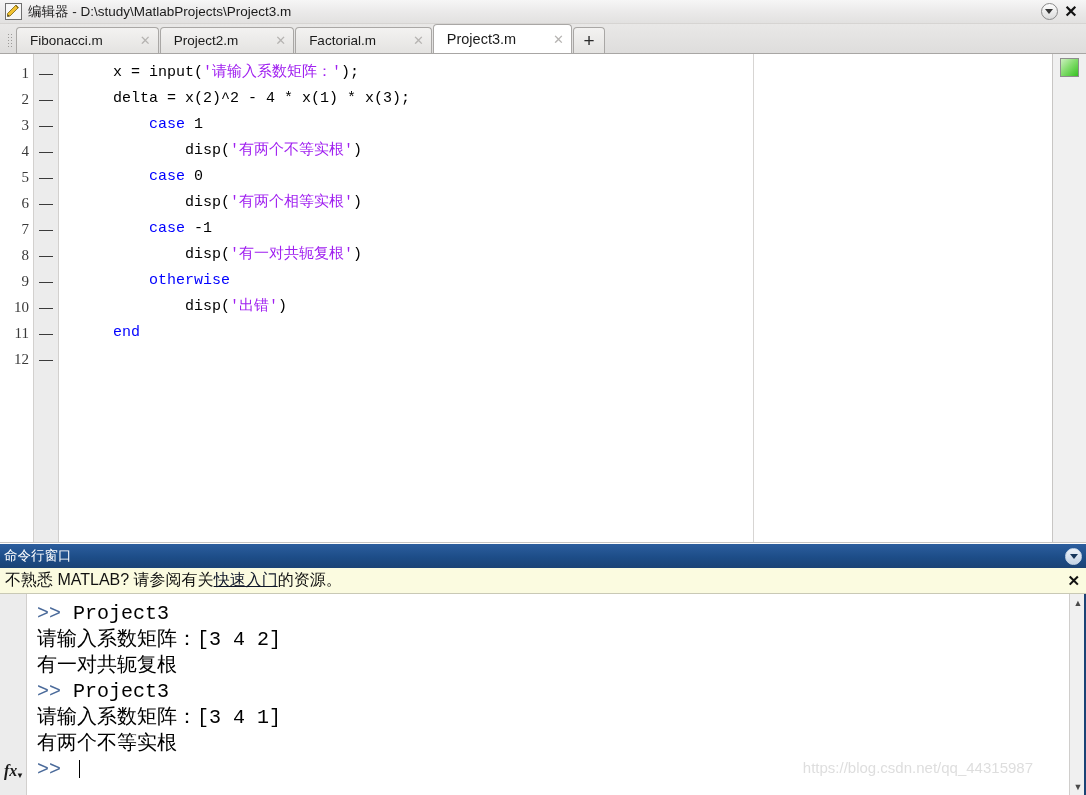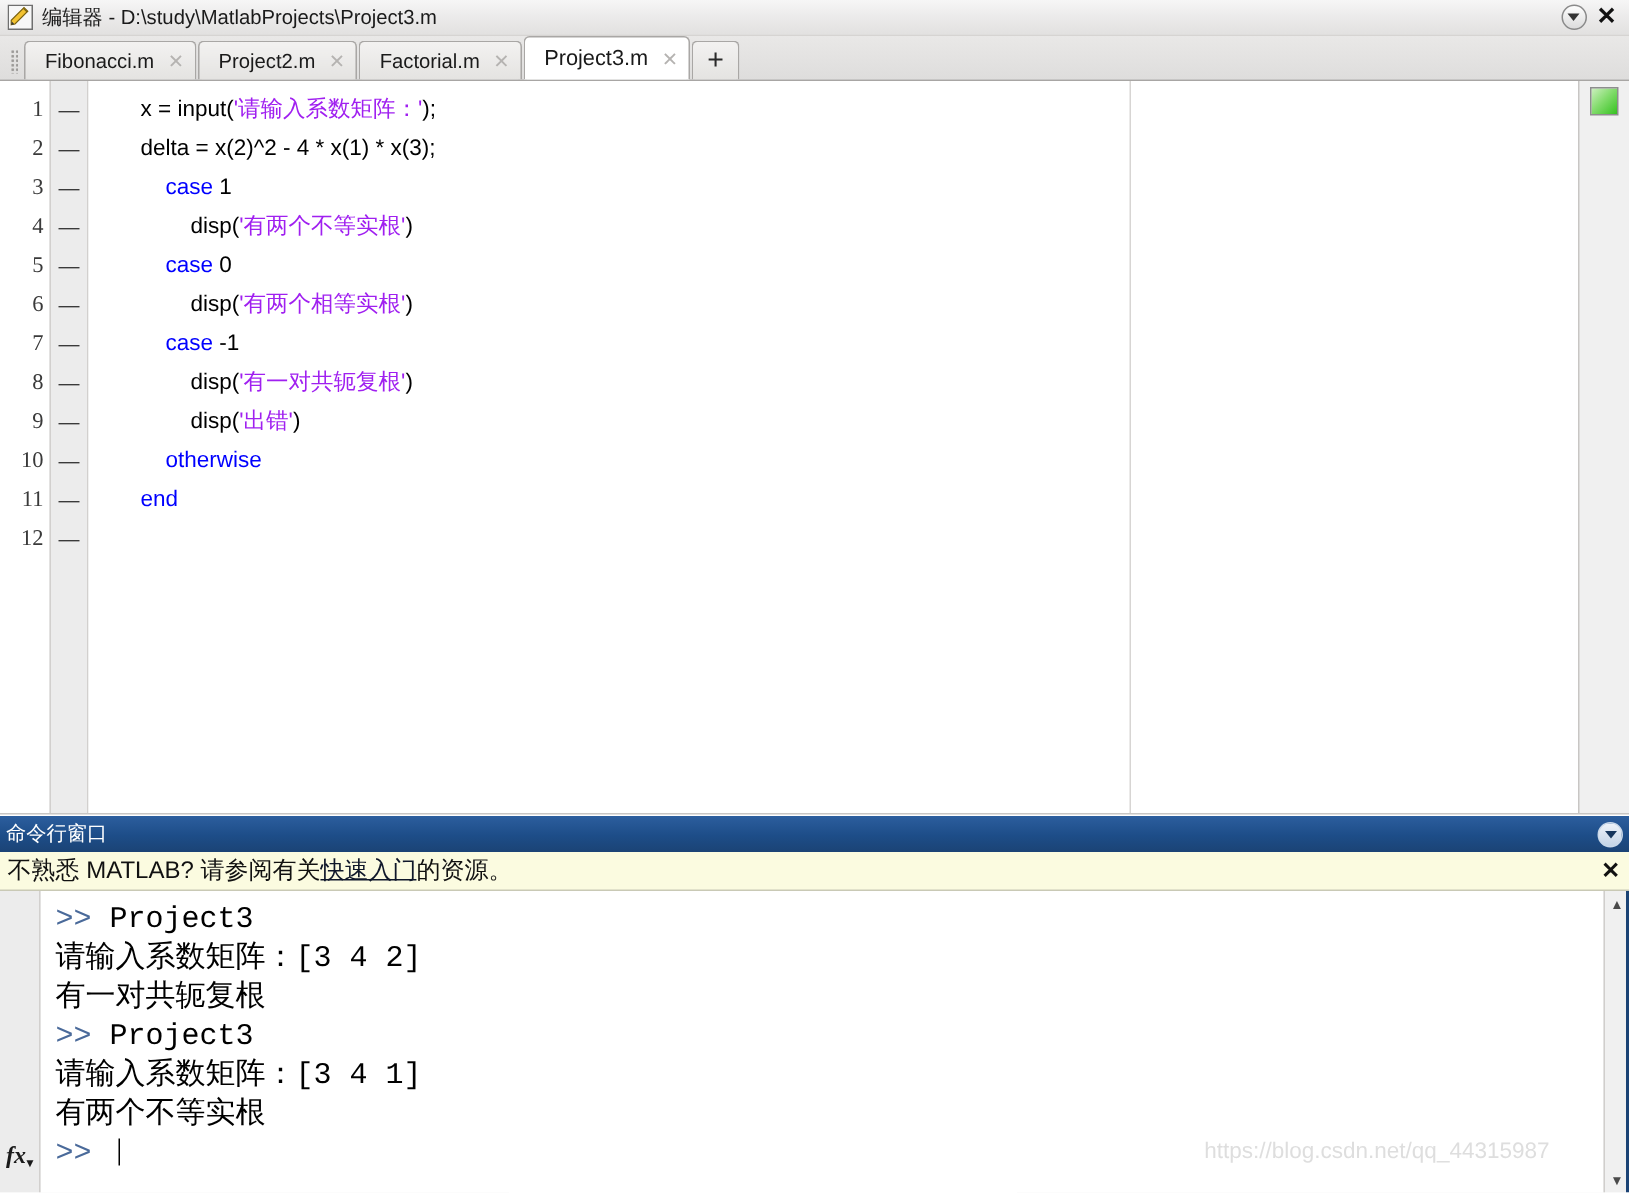--- a/index.html
+++ b/index.html
@@ -110,20 +110,21 @@
     background: linear-gradient(to bottom, #f3f2f1 0%, #e4e3e1 100%);
     border: 1px solid #a9a7a5;
     border-bottom: none;
     border-radius: 4px 4px 0 0;
     box-sizing: border-box;
     font-size: 13.5px;
     color: #1a1a1a;
     white-space: nowrap;
     position: relative;
     flex: none;
+    gap: 28px;
   }
   .tab.active {
     background: #ffffff;
     height: 29px;
     border-color: #a9a7a5;
     font-size: 14.5px;
     z-index: 3;
     padding: 0 7px 0 13px;
   }
   .tab-close {
@@ -203,21 +204,21 @@
     position: absolute;
     left: 694px;
     top: 0;
     bottom: 0;
     width: 1px;
     background: #d7d5d3;
   }
   .code-line {
     height: 26px;
     line-height: 26px;
-    font-family: Liberation Sans, sans-serif;
+    font-family: Liberation Mono, monospace;
     font-size: 15px;
     white-space: pre;
     padding-left: 18px;
     color: #000000;
     position: relative;
     z-index: 2;
   }
   .kw   { color: #0000ff; }
   .str  { color: #a020f0; }
 
@@ -479,22 +480,22 @@
     <div class="code-area">
       <div class="col-rule"></div>
       <div class="code-line">    x = input(<span class="str">'请输入系数矩阵：'</span>);</div>
       <div class="code-line">    delta = x(2)^2 - 4 * x(1) * x(3);</div>
       <div class="code-line">        <span class="kw">case</span> 1</div>
       <div class="code-line">            disp(<span class="str">'有两个不等实根'</span>)</div>
       <div class="code-line">        <span class="kw">case</span> 0</div>
       <div class="code-line">            disp(<span class="str">'有两个相等实根'</span>)</div>
       <div class="code-line">        <span class="kw">case</span> -1</div>
       <div class="code-line">            disp(<span class="str">'有一对共轭复根'</span>)</div>
+      <div class="code-line">        <span class="kw">otherwise</span></div>
       <div class="code-line">            disp(<span class="str">'出错'</span>)</div>
-      <div class="code-line">        <span class="kw">otherwise</span></div>
       <div class="code-line">    <span class="kw">end</span></div>
     </div>
 
     <div class="editor-right">
       <div class="health-box"></div>
     </div>
   </div>
 
   <div class="cmd-header">
     <span class="cmd-title">命令行窗口</span>

